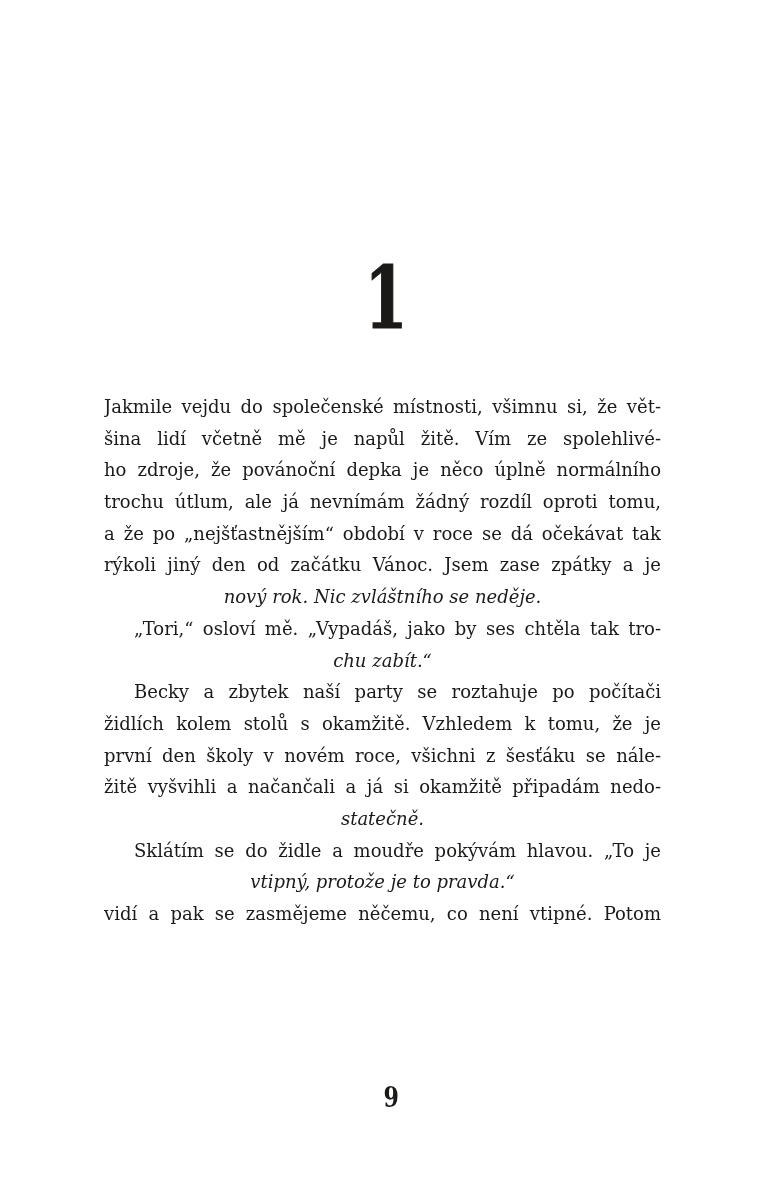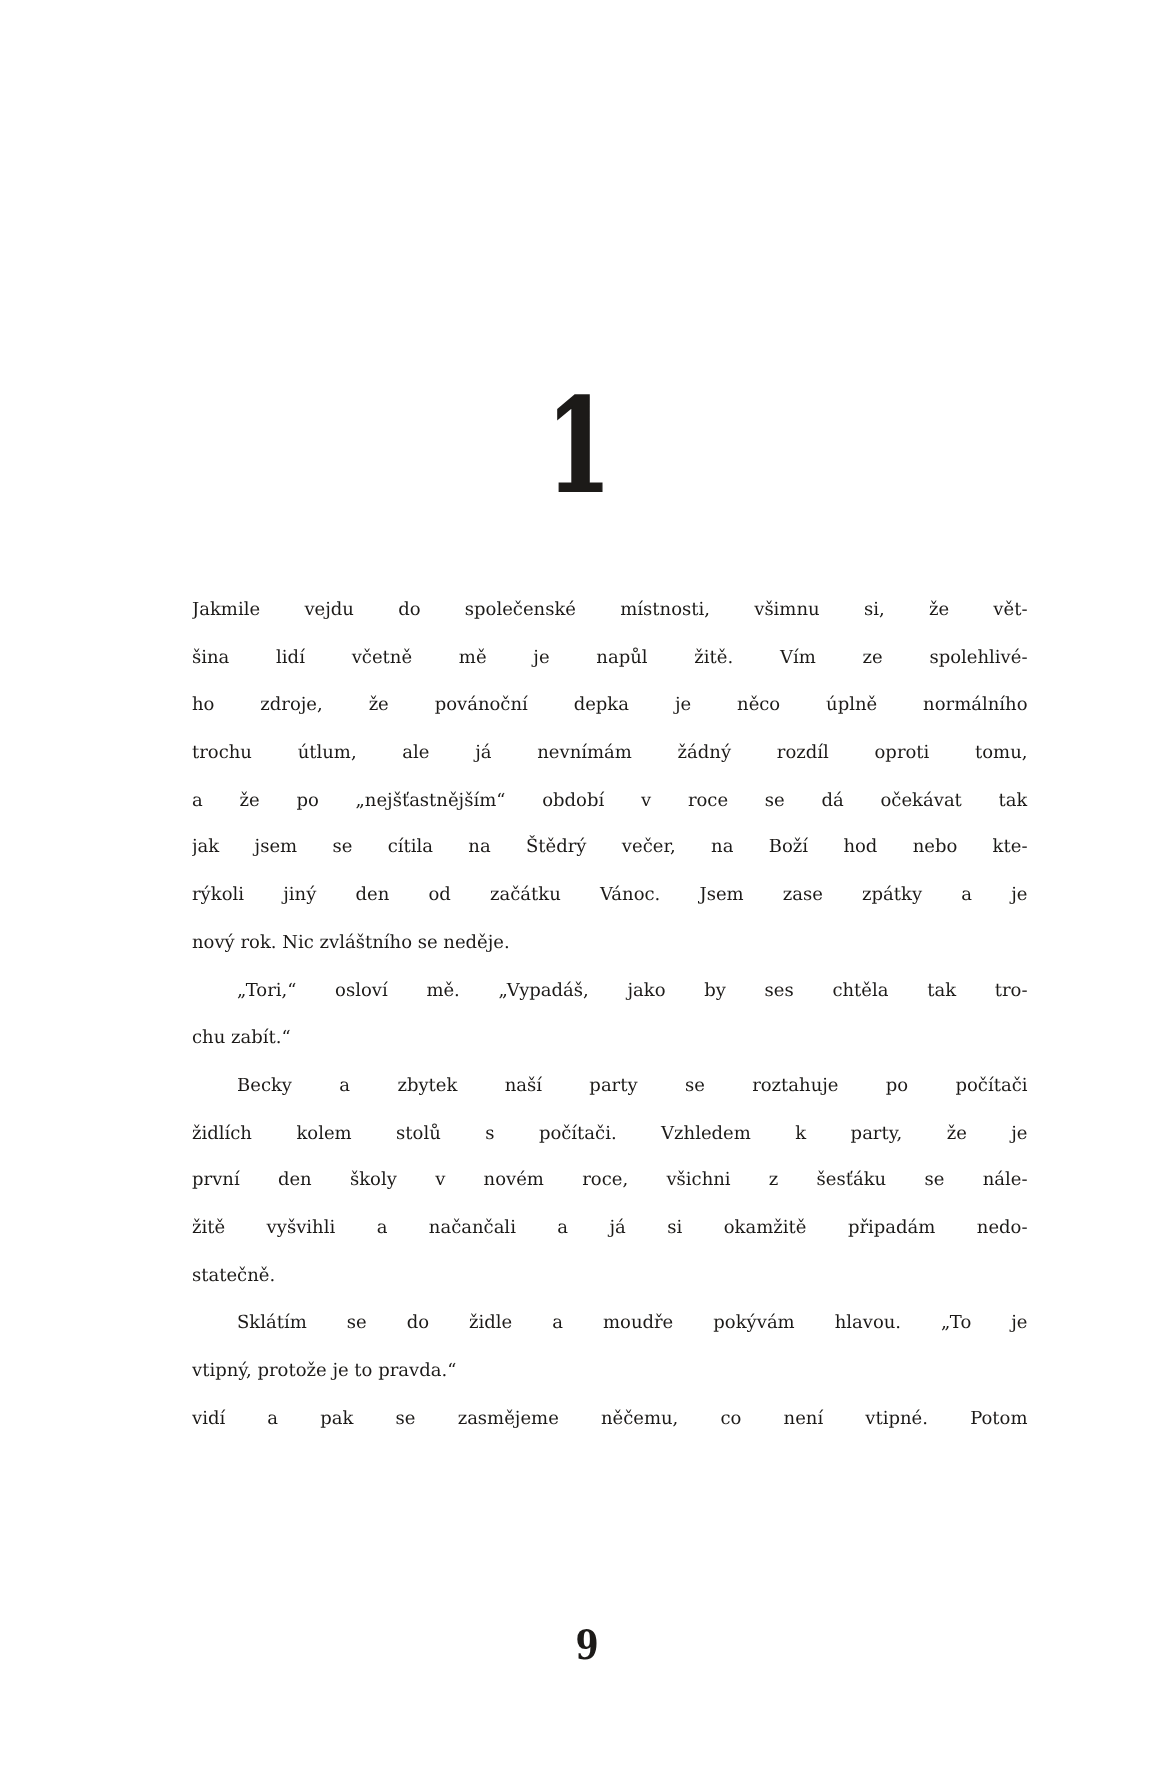--- a/index.html
+++ b/index.html
@@ -34,37 +34,38 @@
   }
   .chapter-number span {
     display: inline-block;
     transform: scaleX(0.72);
     transform-origin: center;
     -webkit-text-stroke: 1.2px #1c1a18;
   }
   
   .text-block {
     position: absolute;
-    left: 128px;
+    left: 104px;
     top: 391px;
     width: 557px;
-    font-size: 12px;
+    font-size: 18px;
     line-height: 31.7px;
     text-align: justify;
   }
   .line {
     text-align: justify;
     text-align-last: justify;
     height: 31.7px;
     overflow: hidden;
   }
   .line.pl {             
-    text-align: left;
+    text-align: center;
     text-align-last: auto;
     white-space: nowrap;
+    font-style: italic;
   }
   .line.ind {            
     text-indent: 30px;
   }
   
   .page-number {
     position: absolute;
     top: 1084px;
     left: 0;
     width: 100%;
@@ -89,27 +90,26 @@
   <div class="chapter-number">
     <span>1</span>
   </div>
 
   <div class="text-block">
     <div class="line">Jakmile vejdu do společenské místnosti, všimnu si, že vět-</div>
     <div class="line">šina lidí včetně mě je napůl žitě. Vím ze spolehlivé-</div>
     <div class="line">ho zdroje, že povánoční depka je něco úplně normálního</div>
     <div class="line">trochu útlum, ale já nevnímám žádný rozdíl oproti tomu,</div>
     <div class="line">a že po „nejšťastnějším“ období v roce se dá očekávat tak</div>
-    <div class="line">jak jsem se cítila na Štědrý večer, na Boží hod nebo kte-</div>
     <div class="line">rýkoli jiný den od začátku Vánoc. Jsem zase zpátky a je</div>
     <div class="line pl">nový rok. Nic zvláštního se neděje.</div>
     <div class="line ind">„Tori,“ osloví mě. „Vypadáš, jako by ses chtěla tak tro-</div>
     <div class="line pl">chu zabít.“</div>
     <div class="line ind">Becky a zbytek naší party se roztahuje po počítači</div>
-    <div class="line">židlích kolem stolů s počítači. Vzhledem k party, že je</div>
+    <div class="line">židlích kolem stolů s okamžitě. Vzhledem k tomu, že je</div>
     <div class="line">první den školy v novém roce, všichni z šesťáku se nále-</div>
     <div class="line">žitě vyšvihli a načančali a já si okamžitě připadám nedo-</div>
     <div class="line pl">statečně.</div>
     <div class="line ind">Sklátím se do židle a moudře pokývám hlavou. „To je</div>
     <div class="line pl">vtipný, protože je to pravda.“</div>
     <div class="line">vidí a pak se zasmějeme něčemu, co není vtipné. Potom</div>
   </div>
 
   <div class="page-number">
     <span>9</span>

